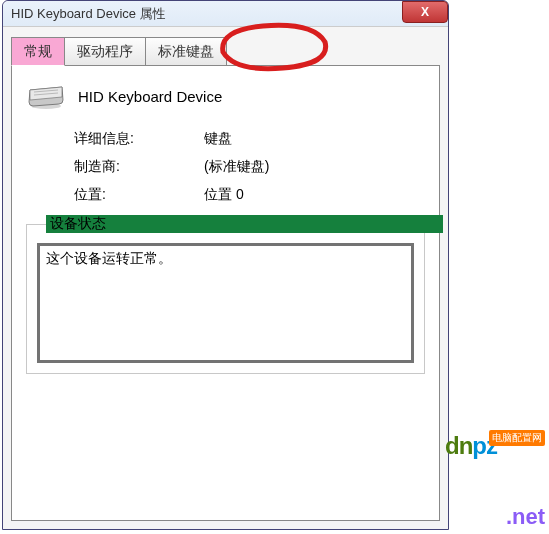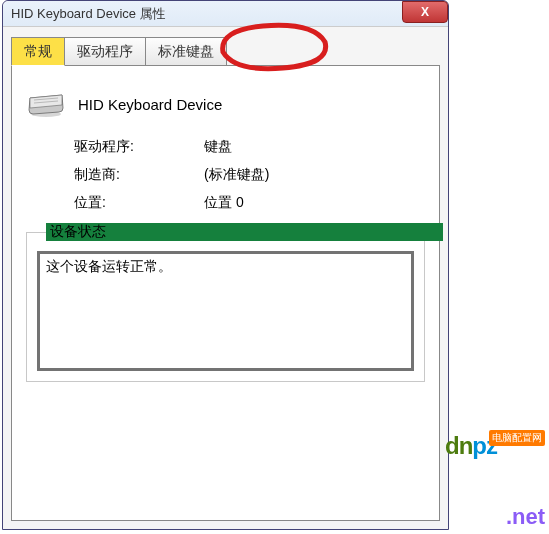--- a/index.html
+++ b/index.html
@@ -61,29 +61,29 @@
     padding: 5px 12px 4px 12px;
     font-size: 14px;
     border: 1px solid #888;
     background: linear-gradient(to bottom, #fdfdfd, #e8e8e8);
     margin-right: -1px;
     cursor: pointer;
     position: relative;
     color: #333;
   }
   .tab.active {
-    background: #fde047;
+    background: #f9a8d4;
     border-bottom: 1px solid #fff;
     z-index: 3;
   }
   .tab-panel {
     border: 1px solid #888;
     background: #fff;
     margin-top: -1px;
-    padding: 24px 14px 14px 14px;
+    padding: 16px 14px 14px 14px;
     height: 456px;
     position: relative;
     z-index: 1;
   }
   .device-header {
     display: flex; align-items: center; gap: 12px;
     margin-bottom: 20px;
   }
   .device-icon {
     width: 40px; height: 28px;
@@ -162,21 +162,21 @@
             <path d="M4 8 L36 5 L36 15 L4 18 Z" fill="#e8e8e8" stroke="#666" stroke-width="0.6"></path>
             <line x1="8" y1="10" x2="32" y2="8" stroke="#888" stroke-width="0.5"></line>
             <line x1="8" y1="13" x2="32" y2="11" stroke="#888" stroke-width="0.5"></line>
           </svg>
         </div>
         <div class="device-name">HID Keyboard Device</div>
       </div>
 
       <div class="props">
         <div class="prop-row">
-          <div class="prop-label">驱动程序:</div>
+          <div class="prop-label">详细信息:</div>
           <div class="prop-value">键盘</div>
         </div>
         <div class="prop-row">
           <div class="prop-label">制造商:</div>
           <div class="prop-value">(标准键盘)</div>
         </div>
         <div class="prop-row">
           <div class="prop-label">位置:</div>
           <div class="prop-value">位置 0</div>
         </div>

